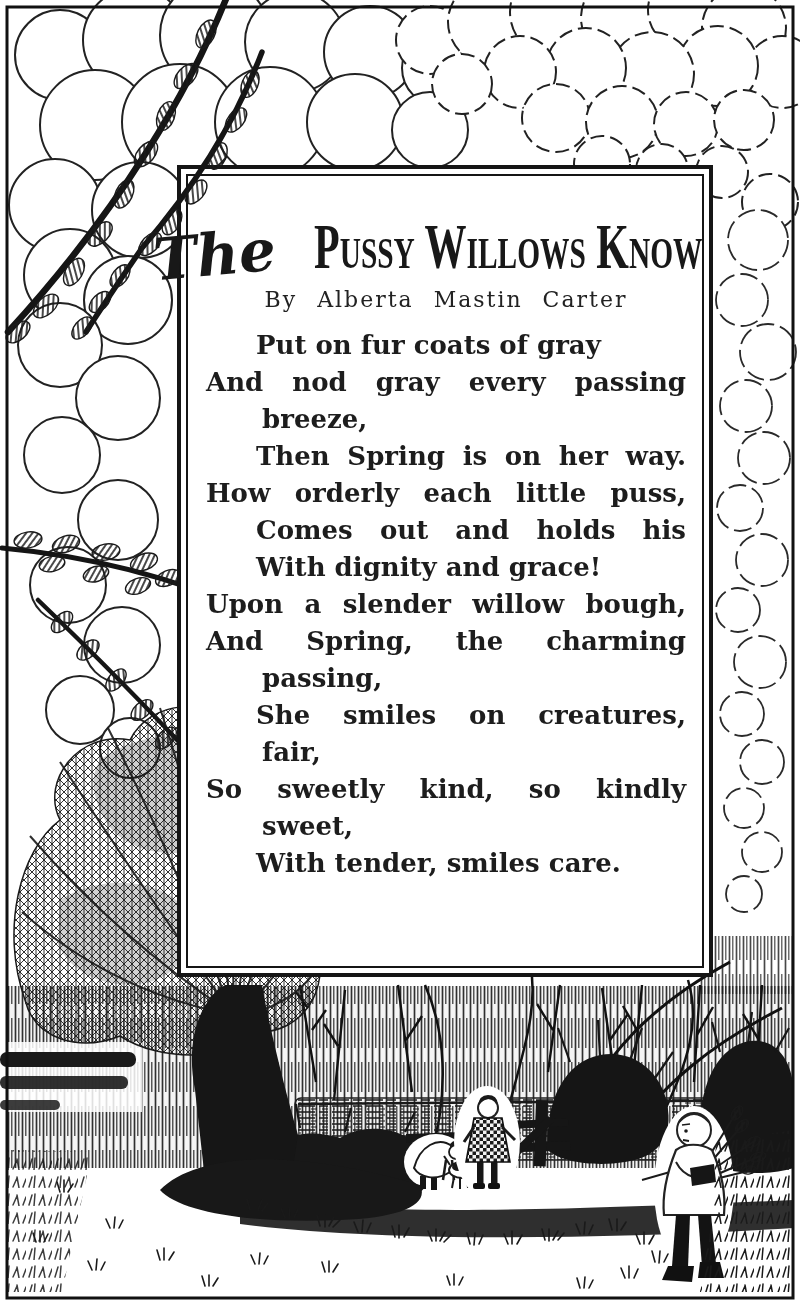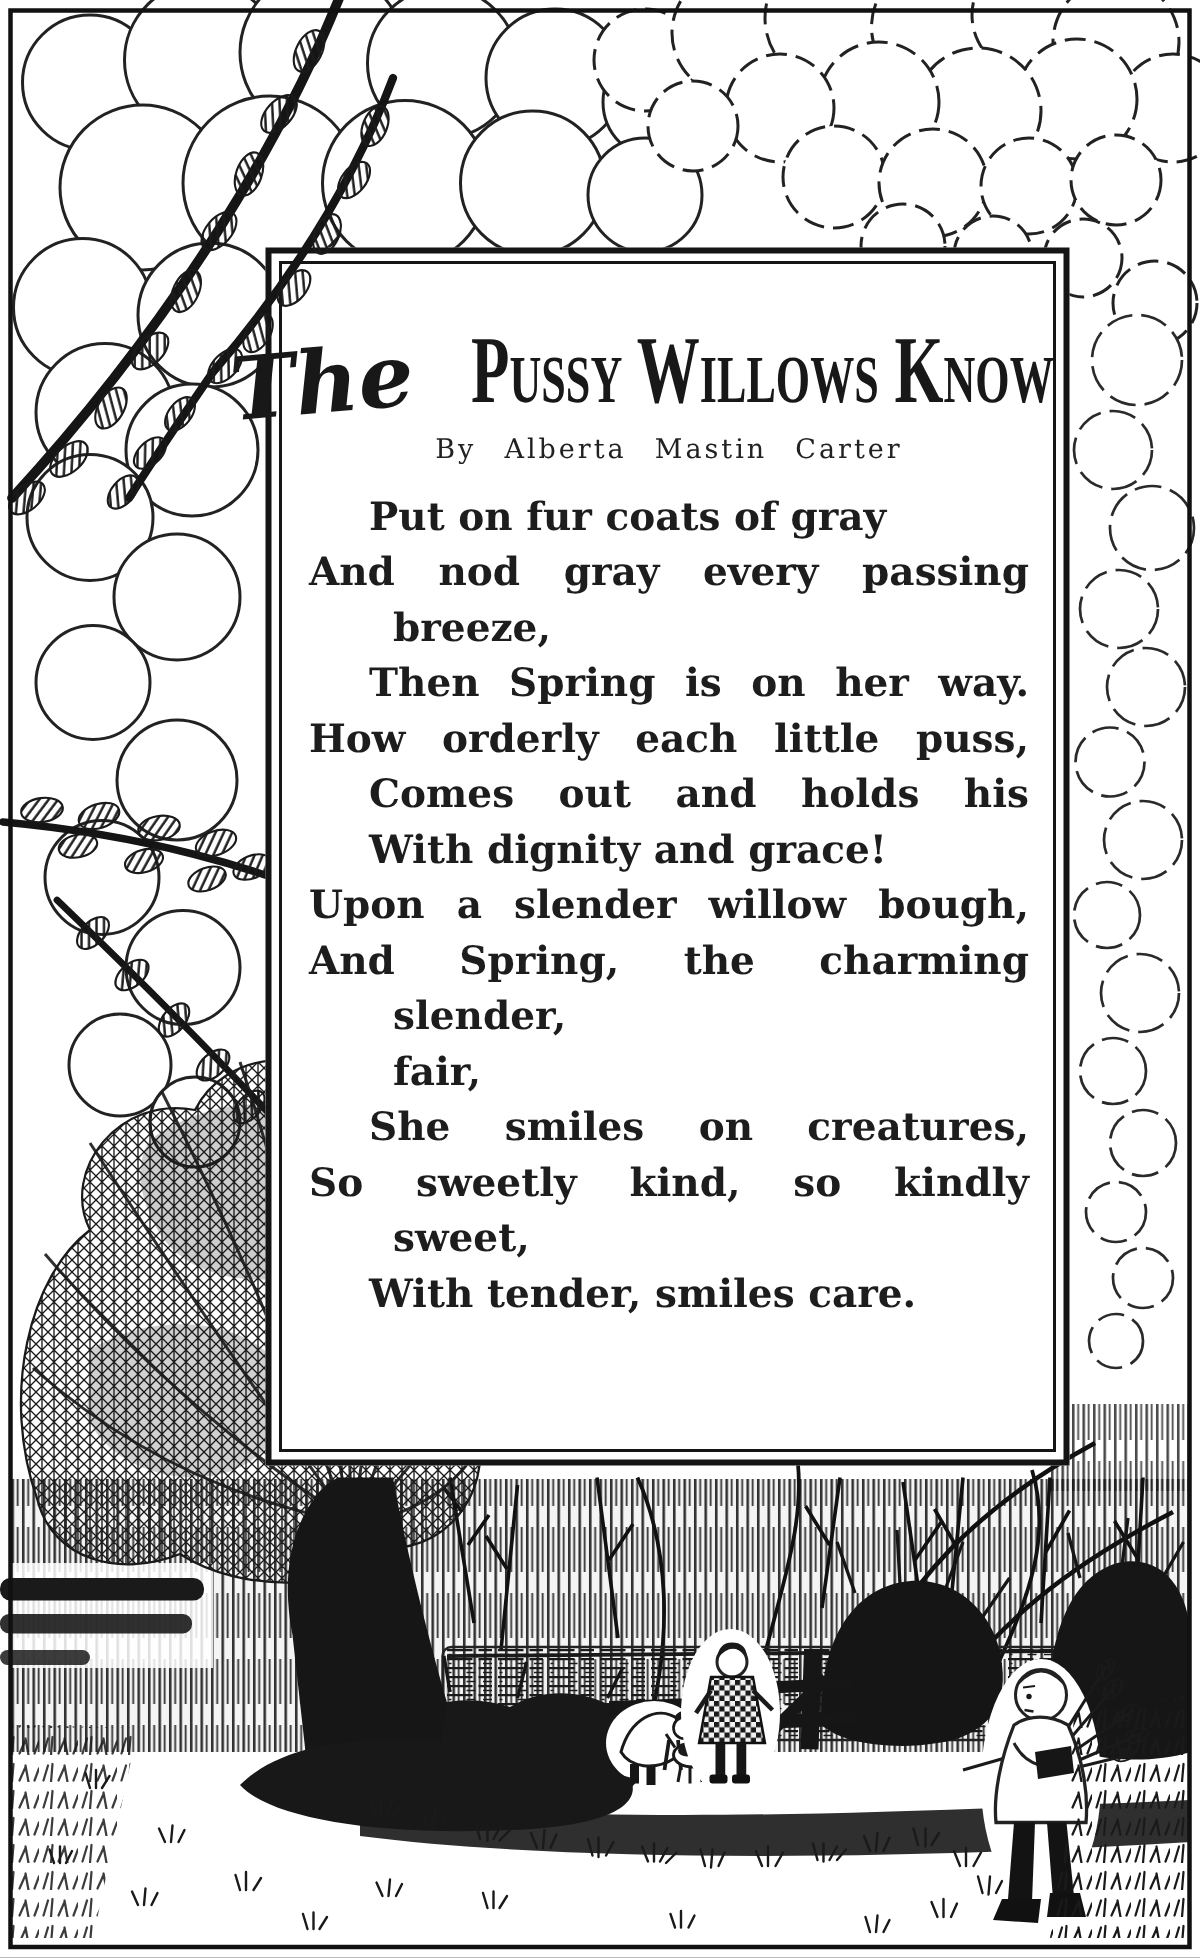--- a/index.html
+++ b/index.html
@@ -26,29 +26,29 @@
     display:inline-block;font-style:italic;font-weight:700;font-size:58px;
     line-height:1;transform:rotate(-5deg) translateY(6px);margin-right:2px;
   }
   .title-main{
     display:inline-block;font-weight:700;font-size:50px;line-height:1;
     font-variant:small-caps;letter-spacing:0px;
     transform:scaleY(1.28) scaleX(0.84);transform-origin:center bottom;
     font-family:"Liberation Serif", serif;
   }
   .byline{
-    margin-top:9px;text-align:center;font-size:18px;line-height:26px;
+    margin-top:9px;text-align:center;font-size:22px;line-height:26px;
     letter-spacing:2px;word-spacing:11px;color:#222;
   }
   .poem-lines{
     margin-top:14px;font-size:26px;font-weight:700;line-height:37px;color:#1d1d1d;
   }
   .line{white-space:nowrap;}
   .line.justify{white-space:normal;text-align:justify;text-align-last:justify;}
-  .line.indent-1{margin-left:40px;}
+  .line.indent-1{margin-left:50px;}
   .line.indent-2{margin-left:56px;}
 </style>
 </head>
 <body>
 
 <div class="page">
 
   <svg class="bg" viewBox="0 0 800 1305" aria-hidden="true">
     <defs>
       <pattern id="hatch" width="5" height="5" patternUnits="userSpaceOnUse" patternTransform="rotate(45)">
@@ -413,23 +413,23 @@
       <div class="poem-lines" id="poem-lines">
           <div class="line indent-1">Put on fur coats of gray</div>
           <div class="line indent-0 justify">And nod gray every passing</div>
           <div class="line indent-2">breeze,</div>
           <div class="line indent-1 justify">Then Spring is on her way.</div>
           <div class="line indent-0 justify">How orderly each little puss,</div>
           <div class="line indent-1 justify">Comes out and holds his</div>
           <div class="line indent-1">With dignity and grace!</div>
           <div class="line indent-0 justify">Upon a slender willow bough,</div>
           <div class="line indent-0 justify">And Spring, the charming</div>
-          <div class="line indent-2">slender,</div>
+          <div class="line indent-2">passing,</div>
+          <div class="line indent-1 justify">She smiles on creatures,</div>
           <div class="line indent-2">fair,</div>
-          <div class="line indent-1 justify">She smiles on creatures,</div>
           <div class="line indent-0 justify">So sweetly kind, so kindly</div>
           <div class="line indent-2">sweet,</div>
           <div class="line indent-1">With tender, smiles care.</div>
         </div>
     </div>
   </div>
 
   <svg class="overlay" viewBox="0 0 800 1305" aria-hidden="true">
     <defs>
       <pattern id="hatch2" width="5" height="5" patternUnits="userSpaceOnUse" patternTransform="rotate(45)">

